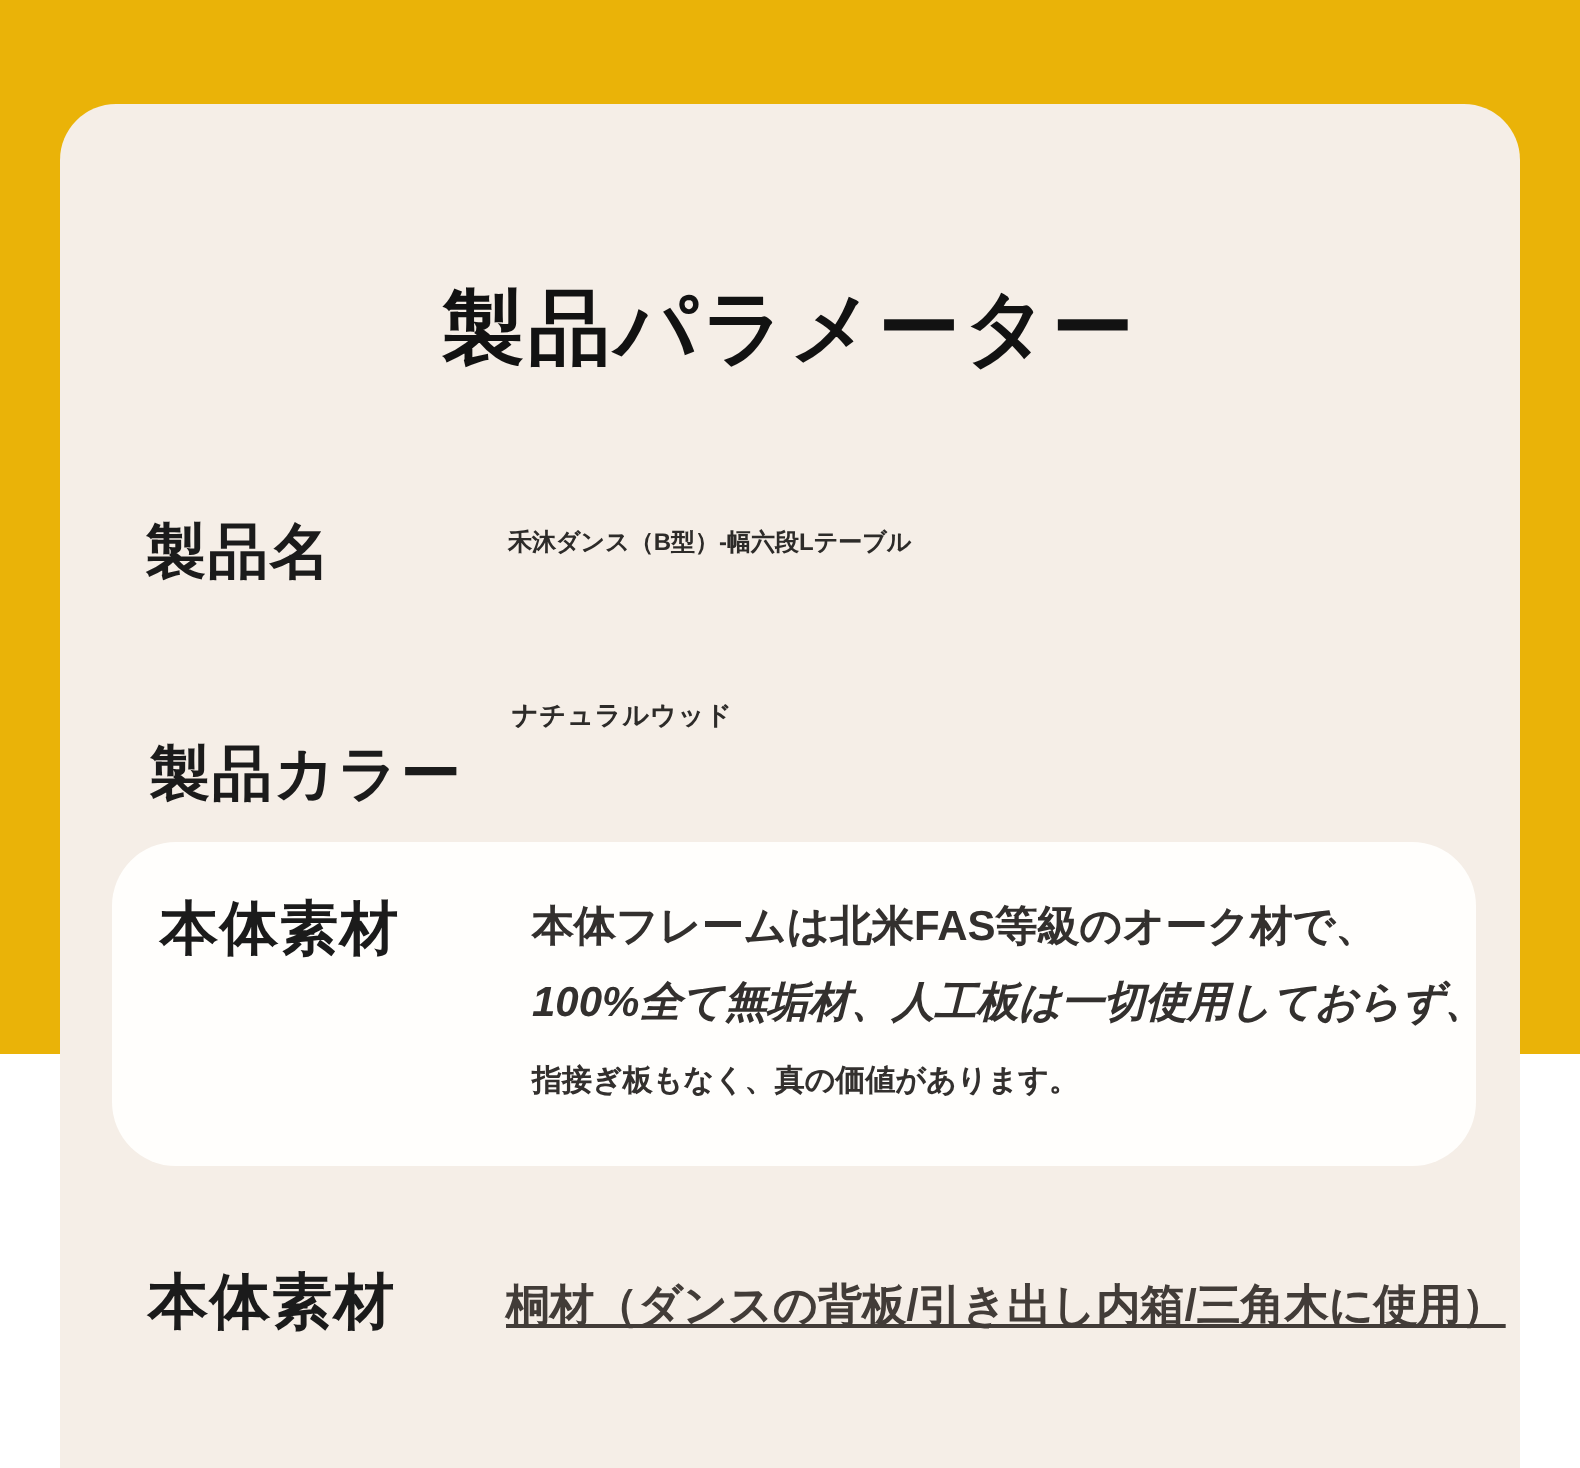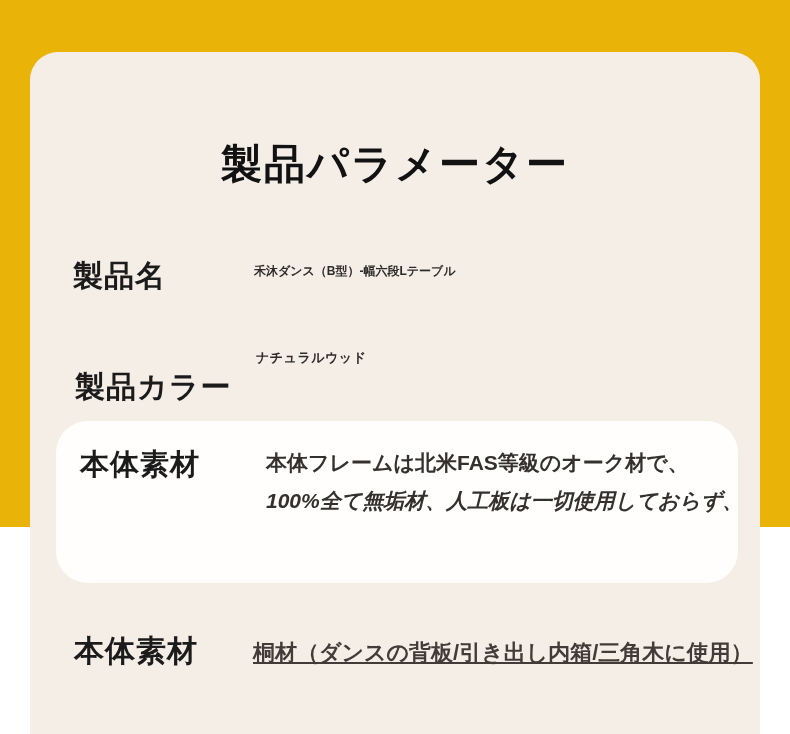--- a/index.html
+++ b/index.html
@@ -76,19 +76,20 @@
     <div class="row-label name-label">製品名</div>
     <div class="val name-value">禾沐ダンス（B型）-幅六段Lテーブル</div>
 
     <div class="row-label color-label">製品カラー</div>
     <div class="val color-value">ナチュラルウッド</div>
 
     <div class="panel">
       <div class="panel-label">本体素材</div>
       <div class="panel-line panel-line-1">本体フレームは北米FAS等級のオーク材で、</div>
       <div class="panel-line panel-line-2">100%全て無垢材、人工板は一切使用しておらず、</div>
+      <div class="panel-line panel-line-3">指接ぎ板もなく、真の価値があります。</div>
     </div>
 
     <div class="row-label aux-label">本体素材</div>
     <div class="aux-line aux-line-1">桐材（ダンスの背板/引き出し内箱/三角木に使用）</div>
 
   </div>
 </div>
 
 </body></html>

